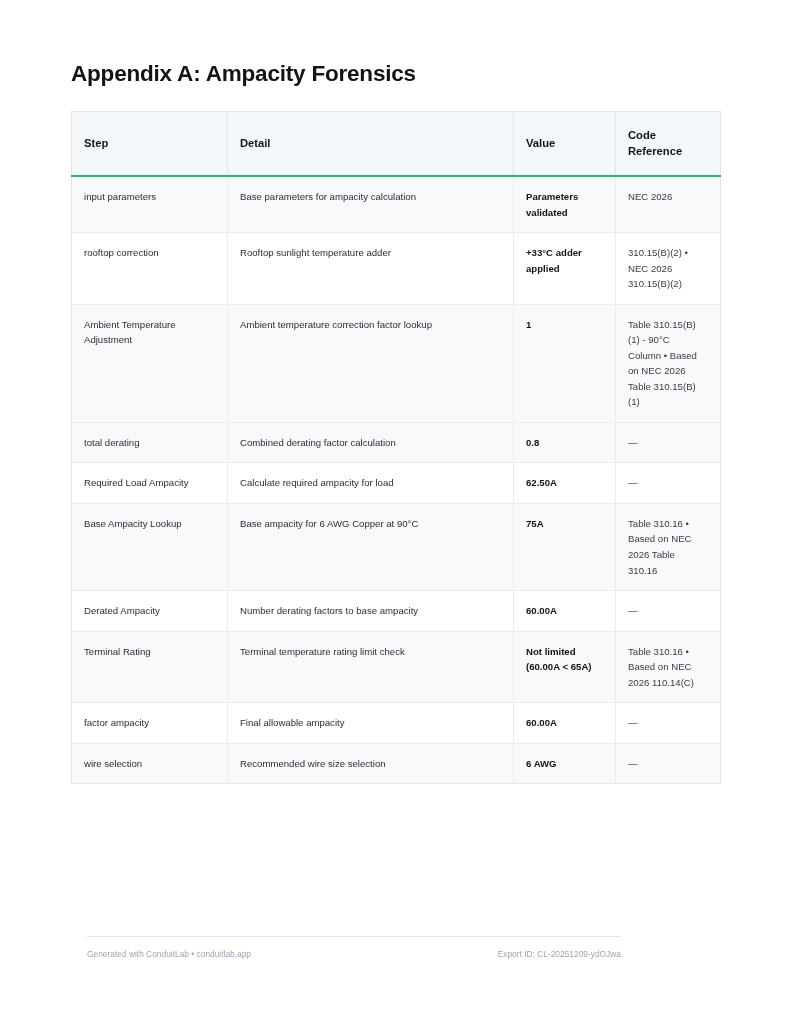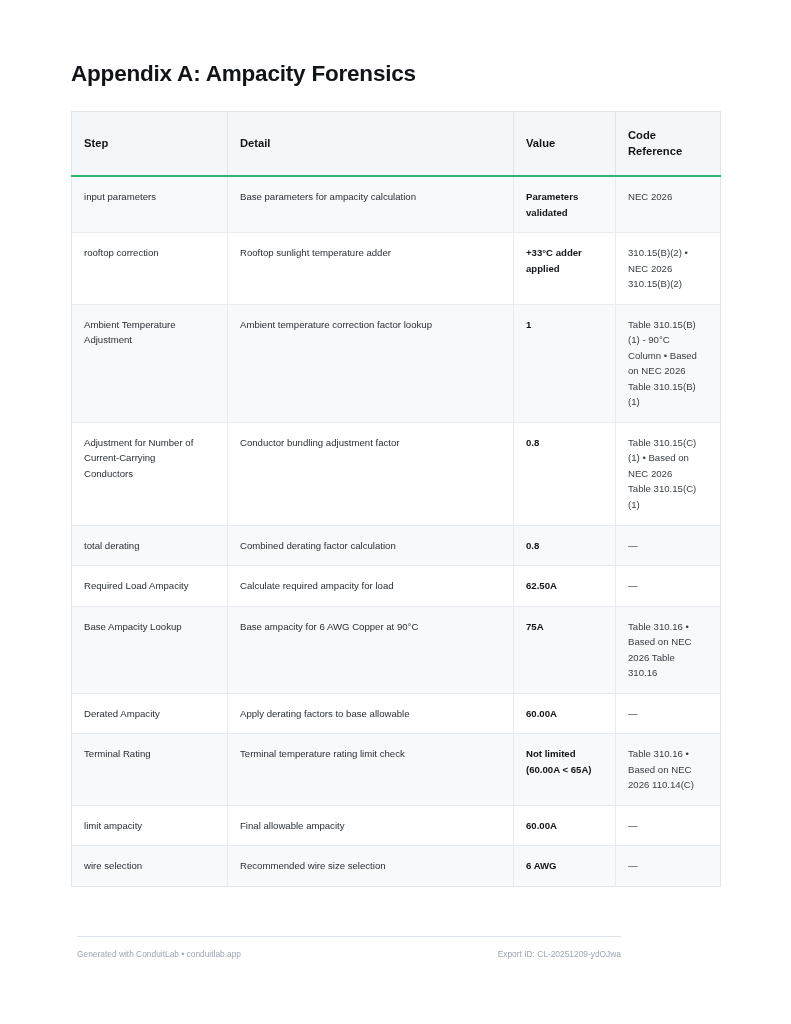--- a/index.html
+++ b/index.html
@@ -84,21 +84,21 @@
   }
   table.forensics tbody td.col-code {
     color: #3a4047;
   }
   table.forensics tbody td.col-step {
     color: #2a2f36;
   }
 
   .footer {
     position: absolute;
-    left: 77px;
+    left: 87px;
     right: 71px;
     bottom: 65px;
     border-top: 1px solid #dde3ea;
     padding-top: 12px;
     display: flex;
     justify-content: space-between;
     align-items: baseline;
     font-size: 8.4px;
     color: #9aa6b5;
   }
@@ -139,58 +139,52 @@
             <td class="col-detail">Rooftop sunlight temperature adder</td>
             <td class="col-value">+33°C adder applied</td>
             <td class="col-code">310.15(B)(2) • NEC 2026 310.15(B)(2)</td>
           </tr>
           <tr class="tint">
             <td class="col-step">Ambient Temperature Adjustment</td>
             <td class="col-detail">Ambient temperature correction factor lookup</td>
             <td class="col-value">1</td>
             <td class="col-code">Table 310.15(B)(1) - 90°C Column • Based on NEC 2026 Table 310.15(B)(1)</td>
           </tr>
-          <tr class="plain">
-            <td class="col-step">Adjustment for Number of Current-Carrying Conductors</td>
-            <td class="col-detail">Conductor bundling adjustment factor</td>
-            <td class="col-value">0.8</td>
-            <td class="col-code">Table 310.15(C)(1) • Based on NEC 2026 Table 310.15(C)(1)</td>
-          </tr>
           <tr class="tint">
             <td class="col-step">total derating</td>
             <td class="col-detail">Combined derating factor calculation</td>
             <td class="col-value">0.8</td>
             <td class="col-code">—</td>
           </tr>
           <tr class="plain">
             <td class="col-step">Required Load Ampacity</td>
             <td class="col-detail">Calculate required ampacity for load</td>
             <td class="col-value">62.50A</td>
             <td class="col-code">—</td>
           </tr>
           <tr class="tint">
             <td class="col-step">Base Ampacity Lookup</td>
             <td class="col-detail">Base ampacity for 6 AWG Copper at 90°C</td>
             <td class="col-value">75A</td>
             <td class="col-code">Table 310.16 • Based on NEC 2026 Table 310.16</td>
           </tr>
           <tr class="plain">
             <td class="col-step">Derated Ampacity</td>
-            <td class="col-detail">Apply derating factors to base allowable</td>
+            <td class="col-detail">Number derating factors to base ampacity</td>
             <td class="col-value">60.00A</td>
             <td class="col-code">—</td>
           </tr>
           <tr class="tint">
             <td class="col-step">Terminal Rating</td>
             <td class="col-detail">Terminal temperature rating limit check</td>
             <td class="col-value">Not limited (60.00A &lt; 65A)</td>
             <td class="col-code">Table 310.16 • Based on NEC 2026 110.14(C)</td>
           </tr>
           <tr class="plain">
-            <td class="col-step">limit ampacity</td>
+            <td class="col-step">factor ampacity</td>
             <td class="col-detail">Final allowable ampacity</td>
             <td class="col-value">60.00A</td>
             <td class="col-code">—</td>
           </tr>
           <tr class="tint">
             <td class="col-step">wire selection</td>
             <td class="col-detail">Recommended wire size selection</td>
             <td class="col-value">6 AWG</td>
             <td class="col-code">—</td>
           </tr>

